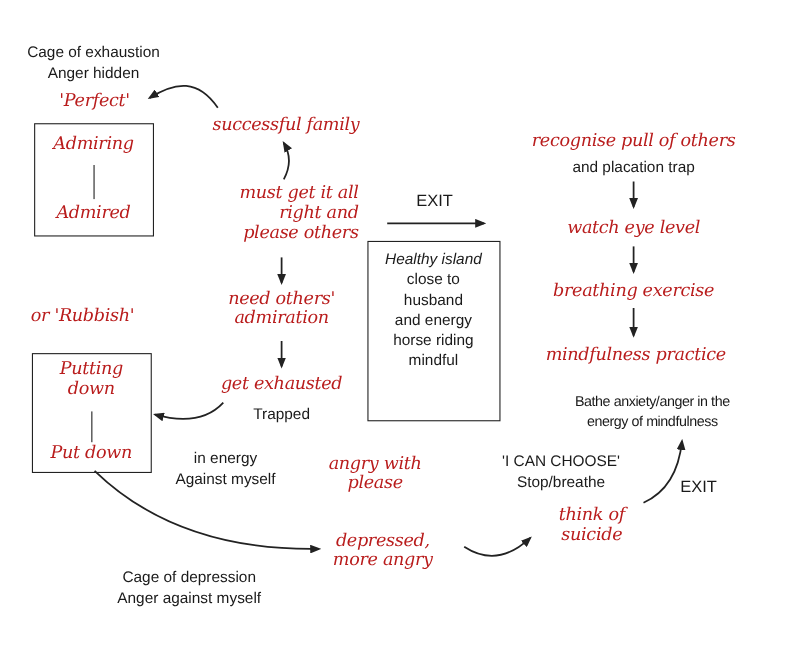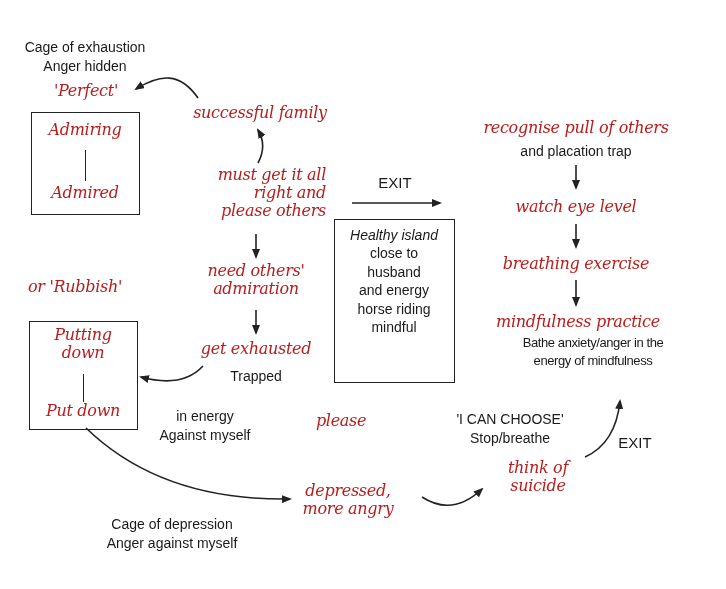--- a/index.html
+++ b/index.html
@@ -84,20 +84,21 @@
   <div class="vline" style="left:53px; top:52px; height:28px;"></div>
   <div class="t script" style="left:0; top:80px; width:106px;">Put down</div>
 </div>
 
 <div class="t sans block" style="left:140px; top:408px; width:130px;">
   <span>in energy</span>
   <span style="margin-top:3px;">Against myself</span>
 </div>
 
 <div class="t script block" style="left:288px; top:412px; width:106px; line-height:1.15;">
+  <span>angry with</span>
   <span>please</span>
 </div>
 
 <div class="t script block" style="left:290px; top:482px; width:116px; line-height:1.15;">
   <span>depressed,</span>
   <span>more angry</span>
 </div>
 
 <div class="t sans block" style="left:92px; top:516px; width:160px;">
   <span>Cage of depression</span>
@@ -115,21 +116,21 @@
     <span>horse riding</span>
     <span>mindful</span>
   </div>
 </div>
 
 <div class="t script" style="left:470px; top:119px; width:212px;">recognise pull of others</div>
 <div class="t sans" style="left:500px; top:143px; width:152px;">and placation trap</div>
 <div class="t script" style="left:500px; top:198px; width:152px;">watch eye level</div>
 <div class="t script" style="left:490px; top:255px; width:172px;">breathing exercise</div>
 <div class="t script" style="left:478px; top:313px; width:200px;">mindfulness practice</div>
-<div class="t sans block" style="left:508px; top:336px; width:170px; font-size:13px; letter-spacing:-0.4px;">
+<div class="t sans block" style="left:508px; top:358px; width:170px; font-size:13px; letter-spacing:-0.4px;">
   <span>Bathe anxiety/anger in the</span>
   <span style="margin-top:3px;">energy of mindfulness</span>
 </div>
 
 <div class="t sans" style="left:440px; top:400px; width:140px;margin-top:11px;">'I CAN CHOOSE'</div>
 <div class="t sans" style="left:458px; top:430px; width:104px;">Stop/breathe</div>
 
 <div class="t script block" style="left:496px; top:459px; width:84px; line-height:1.1;">
   <span>think of</span>
   <span>suicide</span>

